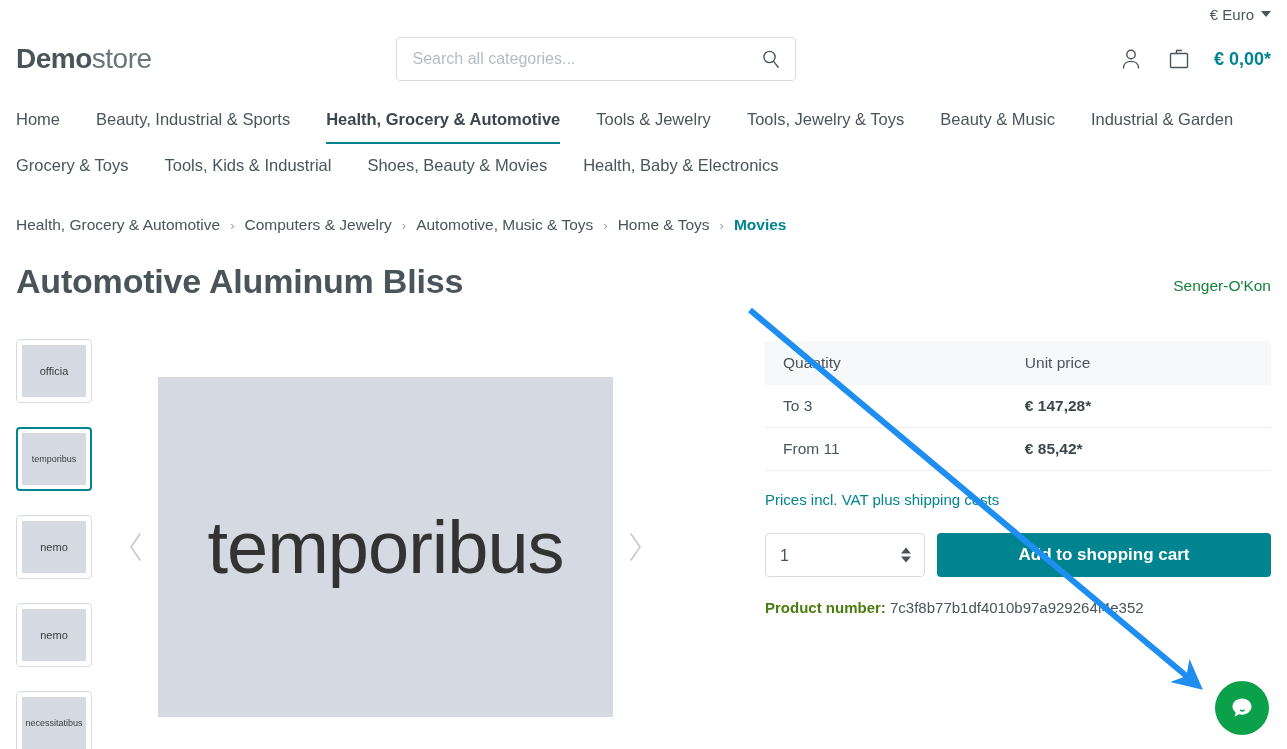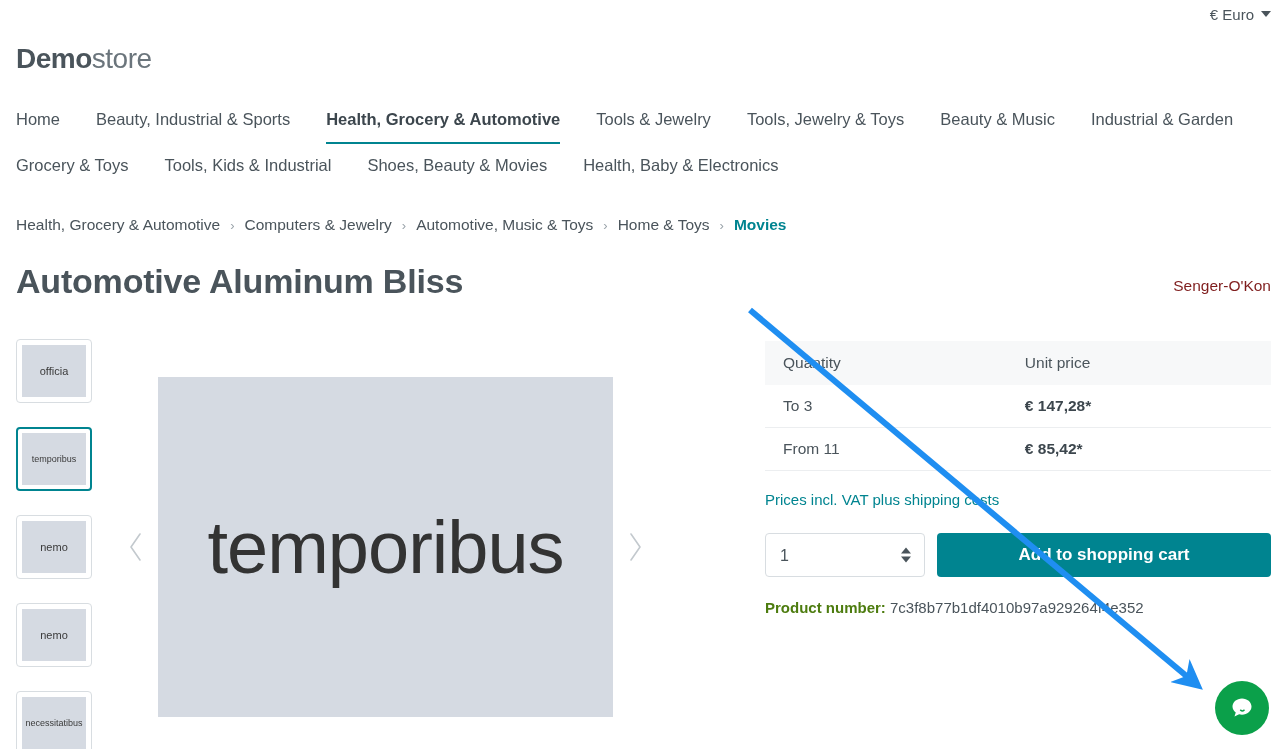--- a/index.html
+++ b/index.html
@@ -123,21 +123,21 @@
   
   .title-row {
     padding: 28px 16px 0 16px;
     display: flex; align-items: flex-end;
   }
   .product-title {
     font-size: 34px; font-weight: bold; color: #4a545b;
     margin: 0; line-height: 1.15; letter-spacing: -0.2px;
   }
   .manufacturer {
-    margin-left: auto; font-size: 15.5px; color: #7f1d1d;
+    margin-left: auto; font-size: 15.5px; color: #15803d;
     cursor: pointer; padding-bottom: 6px;
   }
 
   
   .main {
     display: flex;
     padding: 38px 16px 0 16px;
     gap: 0;
   }
   .gallery { display: flex; flex: 0 0 745px; }
@@ -285,21 +285,47 @@
       <span>€ Euro</span>
       <span class="caret"></span>
     </div>
   </div>
 
   <div class="header">
     <div class="logo">
       <span class="b">Demo</span><span class="l">store</span>
     </div>
 
-
+    <div class="search-wrap">
+      <div class="search-box">
+        <input type="text" placeholder="Search all categories..." style="">
+        <button class="search-btn">
+          <svg width="20" height="20" viewBox="0 0 20 20" fill="none">
+            <circle cx="8.5" cy="8" r="5.6" stroke="#4a545b" stroke-width="1.4"></circle>
+            <line x1="12.6" y1="12.4" x2="17.2" y2="18.2" stroke="#4a545b" stroke-width="1.4" stroke-linecap="round"></line>
+          </svg>
+        </button>
+      </div>
+    </div>
+
+    <div class="header-actions">
+      <button class="icon-btn">
+        <svg width="26" height="26" viewBox="0 0 26 26" fill="none">
+          <circle cx="13" cy="8.5" r="4.2" stroke="#4a545b" stroke-width="1.4"></circle>
+          <path d="M5.5 22c0-4.2 3.4-6.6 7.5-6.6s7.5 2.4 7.5 6.6" stroke="#4a545b" stroke-width="1.4" stroke-linecap="round"></path>
+        </svg>
+      </button>
+      <button class="icon-btn">
+        <svg width="26" height="26" viewBox="0 0 26 26" fill="none">
+          <rect x="4.5" y="7.5" width="17" height="14" rx="1" stroke="#4a545b" stroke-width="1.4"></rect>
+          <path d="M10.5 7.5V4.5h5" stroke="#4a545b" stroke-width="1.4" stroke-linecap="round"></path>
+        </svg>
+      </button>
+      <span class="cart-total">€ 0,00*</span>
+    </div>
   </div>
 
   <nav class="nav">
     <div class="nav-row">
       <div class="nav-item">Home</div>
       <div class="nav-item">Beauty, Industrial &amp; Sports</div>
       <div class="nav-item active">Health, Grocery &amp; Automotive</div>
       <div class="nav-item">Tools &amp; Jewelry</div>
       <div class="nav-item">Tools, Jewelry &amp; Toys</div>
       <div class="nav-item">Beauty &amp; Music</div>

